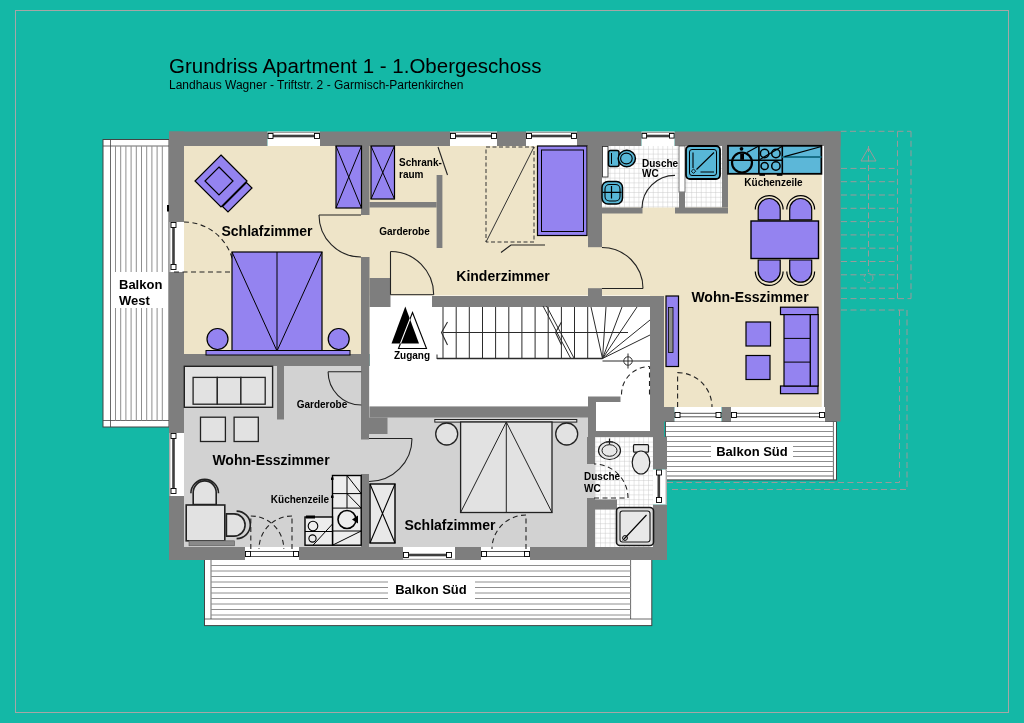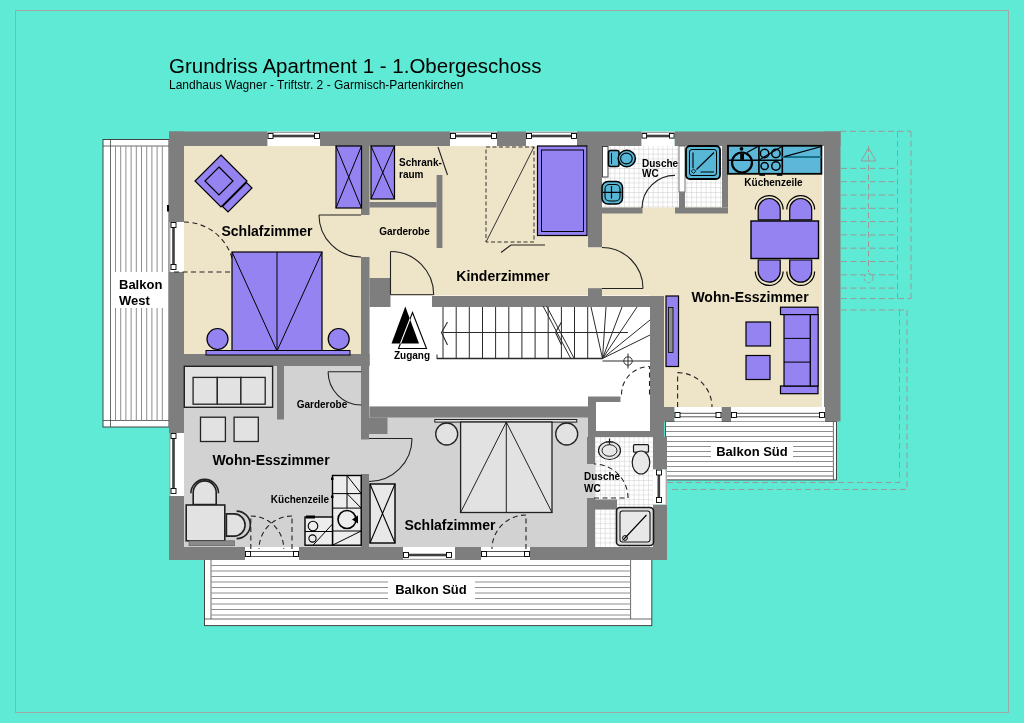--- a/index.html
+++ b/index.html
@@ -1,16 +1,16 @@
 <!DOCTYPE html>
 <html><head>
 <meta charset="utf-8">
 <style>
   html,body{margin:0;padding:0;background:#fff;}
-  .page{position:relative;width:1024px;height:723px;background:#5eead4;overflow:hidden;
+  .page{position:relative;width:1024px;height:723px;background:#14b8a6;overflow:hidden;
         font-family:"Liberation Sans",sans-serif;}
   svg{position:absolute;left:0;top:0;}
   text{fill:#000;}
   .t14{font:bold 14px "Liberation Sans",sans-serif;}
   .t13{font:bold 13px "Liberation Sans",sans-serif;}
   .t10{font:bold 10px "Liberation Sans",sans-serif;}
 </style>
 </head>
 <body>
 <div class="page">

